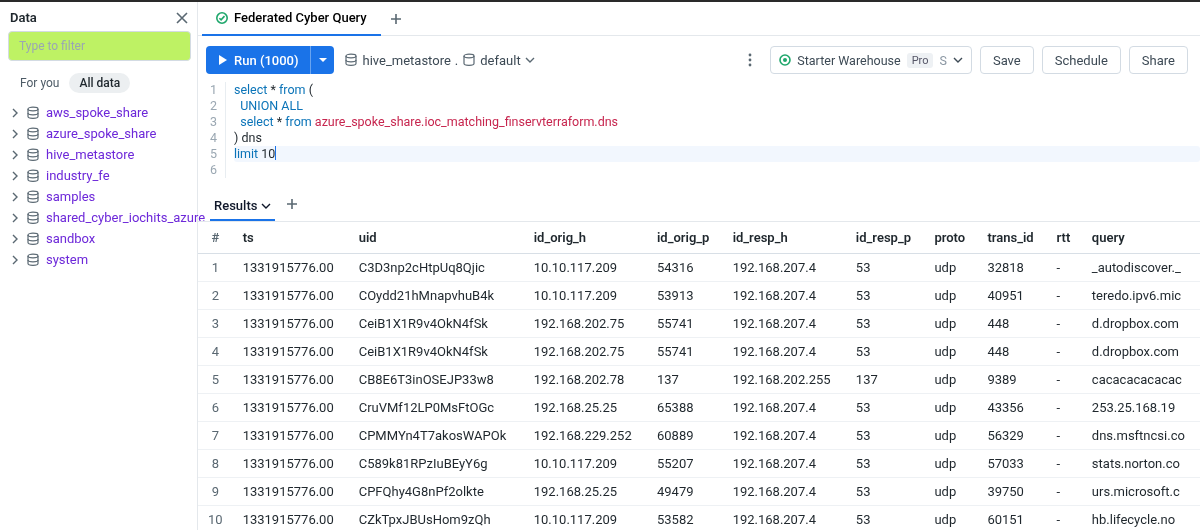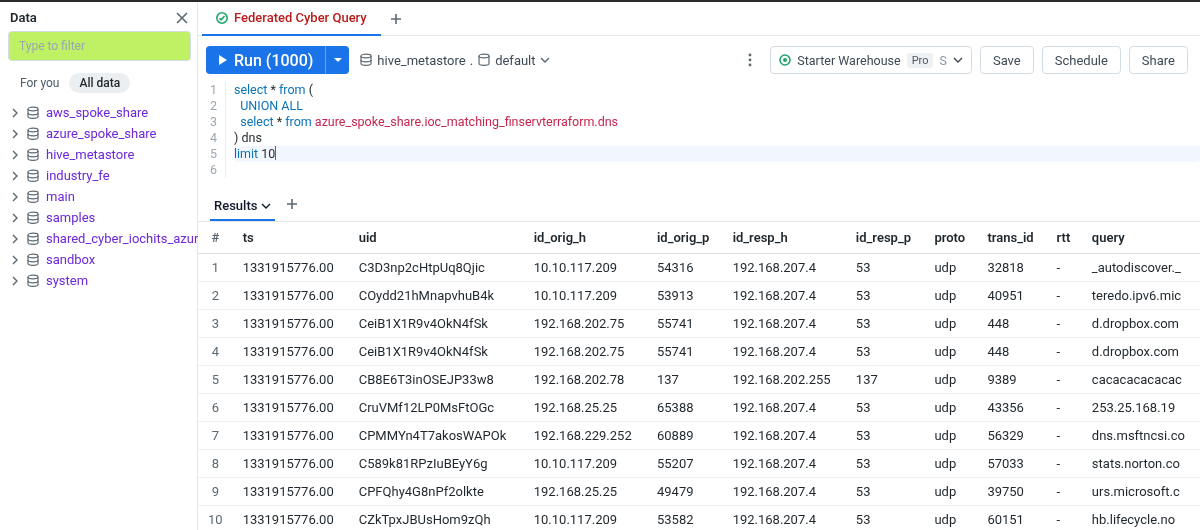--- a/index.html
+++ b/index.html
@@ -26,27 +26,27 @@
 
   .tree { display: flex; flex-direction: column; gap: 2px; }
   .tree-item { display: flex; align-items: center; gap: 6px; padding: 2px 2px; font-size: 13px; color: #6d28d9; cursor: pointer; }
   .tree-item svg { flex: 0 0 auto; }
 
   
   .main { flex: 1; display: flex; flex-direction: column; overflow: hidden; }
 
   .tabs { display: flex; align-items: center; height: 34px; border-bottom: 1px solid #e4e8ec; padding-left: 4px; }
   .tab { display: flex; align-items: center; gap: 6px; padding: 0 14px; height: 34px; cursor: pointer; font-size: 13px; }
-  .tab.active { border-bottom: 2px solid #1a73e8; color: #b91c1c; font-weight: 500; }
+  .tab.active { border-bottom: 2px solid #1a73e8; color: #000000; font-weight: 500; }
   .status-dot { width: 12px; height: 12px; }
   .tab-plus { width: 30px; display: flex; align-items: center; justify-content: center; cursor: pointer; color: #5a6872; }
 
   .toolbar { display: flex; align-items: center; gap: 8px; padding: 10px 12px 8px 8px; }
   .run-grp { display: flex; }
-  .run-btn { display: flex; align-items: center; gap: 6px; background: #1a73e8; color: #fff; border: none; border-radius: 4px 0 0 4px; height: 28px; padding: 0 12px; font-size: 16px; cursor: pointer; font-weight: 500; }
+  .run-btn { display: flex; align-items: center; gap: 6px; background: #1a73e8; color: #fff; border: none; border-radius: 4px 0 0 4px; height: 28px; padding: 0 12px; font-size: 13px; cursor: pointer; font-weight: 500; }
   .run-more { background: #1a73e8; color: #fff; border: none; border-left: 1px solid rgba(255,255,255,.35); border-radius: 0 4px 4px 0; width: 24px; height: 28px; display: flex; align-items: center; justify-content: center; cursor: pointer; }
   .run-more svg, .run-btn svg { fill: #fff; }
 
   .crumbs { display: flex; align-items: center; gap: 4px; font-size: 13px; color: #3d4a55; margin-left: 2px; }
   .crumbs svg { color: #5a6872; }
   .crumb-btn { display: flex; align-items: center; gap: 4px; cursor: pointer; }
   .toolbar-spacer { flex: 1; }
   .kebab { width: 24px; height: 24px; display: flex; align-items: center; justify-content: center; cursor: pointer; color: #5a6872; }
 
   .right-tools { display: flex; align-items: center; gap: 8px; }
@@ -140,31 +140,20 @@
         <div class="tree-item">
     <svg width="10" height="10" viewBox="0 0 10 10">
             <path fill="none" stroke="#5a6872" stroke-width="1.4" d="M3 1l4 4-4 4"></path>
           </svg>
     <svg width="14" height="14" viewBox="0 0 14 14" fill="none" stroke="#5a6872" stroke-width="1.2">
             <ellipse cx="7" cy="3" rx="5" ry="1.8"></ellipse>
             <path d="M2 3v7.5c0 1 2.2 1.8 5 1.8s5-.8 5-1.8V3"></path>
             <path d="M2 7c0 1 2.2 1.8 5 1.8s5-.8 5-1.8"></path>
           </svg>
     <span>industry_fe</span>
-        </div>
-        <div class="tree-item">
-    <svg width="10" height="10" viewBox="0 0 10 10">
-            <path fill="none" stroke="#5a6872" stroke-width="1.4" d="M3 1l4 4-4 4"></path>
-          </svg>
-    <svg width="14" height="14" viewBox="0 0 14 14" fill="none" stroke="#5a6872" stroke-width="1.2">
-            <ellipse cx="7" cy="3" rx="5" ry="1.8"></ellipse>
-            <path d="M2 3v7.5c0 1 2.2 1.8 5 1.8s5-.8 5-1.8V3"></path>
-            <path d="M2 7c0 1 2.2 1.8 5 1.8s5-.8 5-1.8"></path>
-          </svg>
-    <span>main</span>
         </div>
         <div class="tree-item">
     <svg width="10" height="10" viewBox="0 0 10 10">
             <path fill="none" stroke="#5a6872" stroke-width="1.4" d="M3 1l4 4-4 4"></path>
           </svg>
     <svg width="14" height="14" viewBox="0 0 14 14" fill="none" stroke="#5a6872" stroke-width="1.2">
             <ellipse cx="7" cy="3" rx="5" ry="1.8"></ellipse>
             <path d="M2 3v7.5c0 1 2.2 1.8 5 1.8s5-.8 5-1.8V3"></path>
             <path d="M2 7c0 1 2.2 1.8 5 1.8s5-.8 5-1.8"></path>
           </svg>

